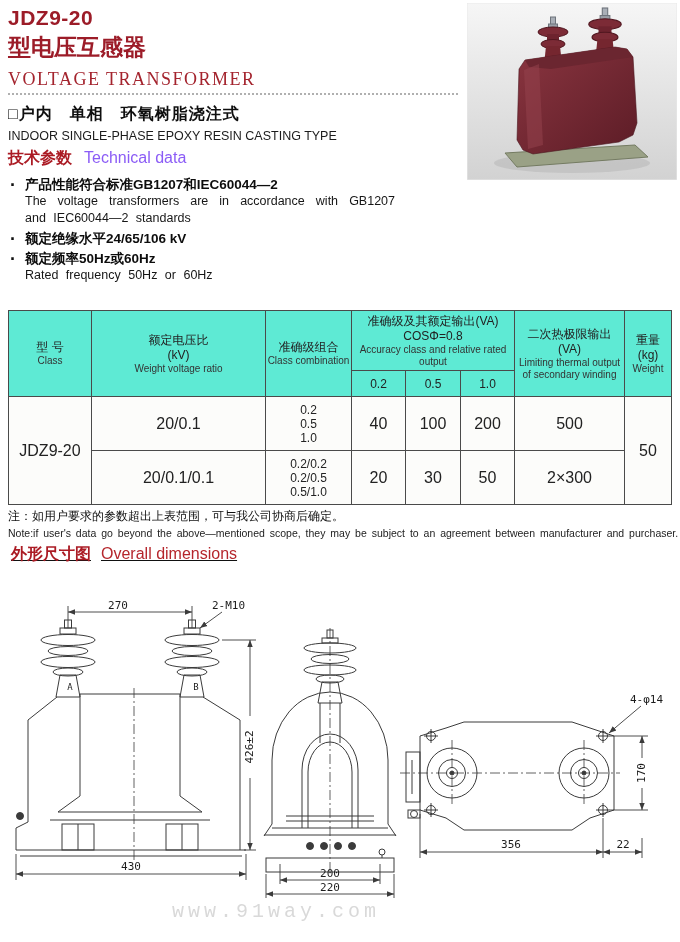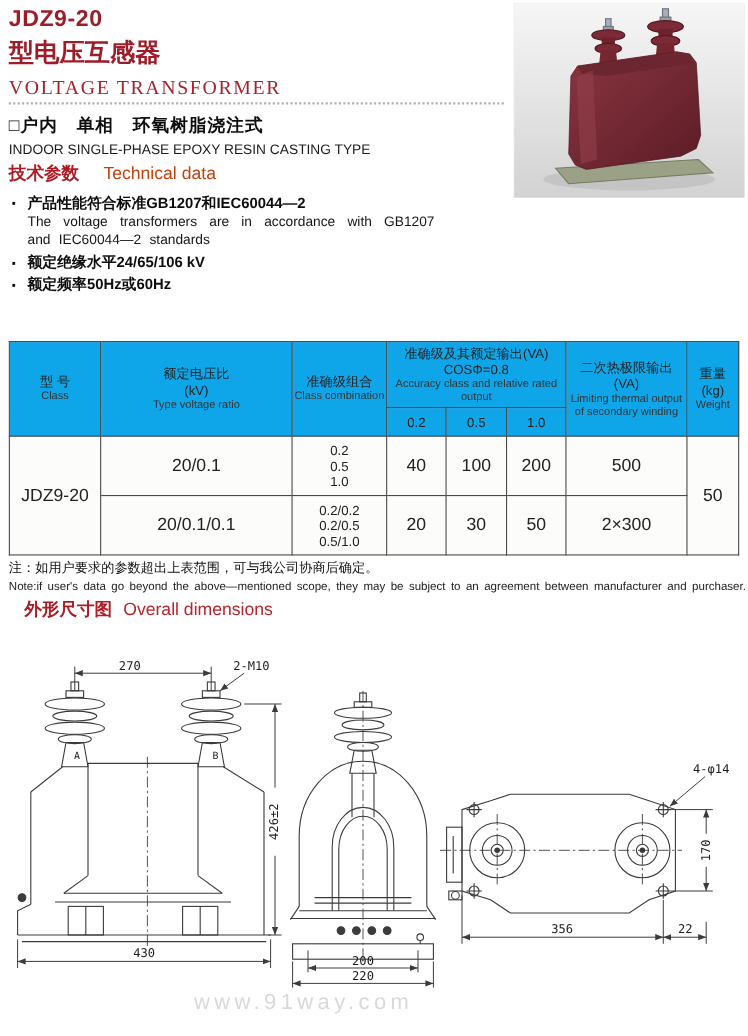--- a/index.html
+++ b/index.html
@@ -15,63 +15,63 @@
   .title-en { font-family:"Liberation Serif", serif; font-size:18px; color:#a4242e;
               letter-spacing:1.5px; margin-top:6px; }
   .dotted { width:450px; border-bottom:2px dotted #b0b0b0; margin-top:3px; }
   .type-zh { font-size:16px; font-weight:bold; color:#0e0e0e; margin-top:9px; letter-spacing:1px;}
   .type-en { font-size:12.5px; color:#1c1c1c; margin-top:4px; }
   
   .photo { position:absolute; left:467px; top:3px; width:210px; height:177px; }
   
   .tech { position:absolute; left:8px; top:148px; width:452px; }
   .sec-h .zh { font-size:16px; font-weight:bold; color:#ab1b24; }
-  .sec-h .en { font-size:16px; color:#c2410c; margin-left:22px; }
+  .sec-h .en { font-size:16px; color:#8b5cf6; margin-left:12px; }
   .bullets { margin-top:7px; }
   .bullet { position:relative; padding-left:17px; margin-bottom:3px; }
   .bullet::before { content:"\00B7"; position:absolute; left:2px; top:-1px;
                     font-size:18px; font-weight:bold; color:#111; }
   .b-zh { font-size:13.5px; font-weight:600; color:#0d0d0d; line-height:17px; }
   .b-en { font-size:12.5px; color:#161616; line-height:17px; width:370px;
           text-align:justify; word-spacing:4px; }
   
   table.tech-tbl { position:absolute; left:8px; top:310px; width:663px;
                    border-collapse:collapse; table-layout:fixed; }
   .tech-tbl th, .tech-tbl td { border:1px solid #4a4a4a; text-align:center;
                    vertical-align:middle; font-weight:normal; padding:1px; }
-  .tech-tbl thead th { background:#0ea5e9; }
+  .tech-tbl thead th { background:#5eead4; }
   .tech-tbl tbody td { background:#fcfcfa; }
   .h-zh { font-size:12px; color:#222; line-height:15px; }
   .h-en { font-size:10px; color:#333; line-height:12px; }
   .tech-tbl thead tr.r1 { height:60px; }
   .tech-tbl thead tr.r2 { height:26px; }
   .tech-tbl tbody tr { height:54px; }
   .c-val { font-size:16px; color:#222; }
   .cls-line { font-size:12px; color:#222; line-height:14px; }
   .sub-col { font-size:12px; color:#222; }
   
   .notes { position:absolute; left:8px; top:508px; width:666px; }
   .note-zh { font-size:12px; color:#101010; }
   .note-en { font-size:10.5px; color:#222; margin-top:2px; white-space:nowrap; word-spacing:2px; }
   
-  .dim-h { position:absolute; left:22px; top:544px; }
+  .dim-h { position:absolute; left:11px; top:544px;text-decoration:underline; }
   .dim-h .zh { font-size:16px; font-weight:bold; color:#ab1b24; }
   .dim-h .en { font-size:16px; color:#b5262c; margin-left:10px; }
   .drawing { position:absolute; }
   .d-front { left:10px;  top:598px; width:248px; height:288px; }
   .d-side  { left:256px; top:628px; width:148px; height:270px; }
   .d-top   { left:398px; top:690px; width:280px; height:185px; }
   svg .ln  { stroke:#3b3b3b; stroke-width:1; fill:none; }
   svg .cl  { stroke:#3b3b3b; stroke-width:.8; fill:none; stroke-dasharray:10 3 2 3; }
   svg .dim { stroke:#3b3b3b; stroke-width:.9; fill:none; }
   svg text.dtx { font-family:"DejaVu Sans Mono", monospace; font-size:11px; fill:#1d1d1d; }
   svg text.sm  { font-family:"DejaVu Sans Mono", monospace; font-size:9px;  fill:#1d1d1d; }
   
   .wm { position:absolute; left:0; top:900px; width:552px; text-align:center;
-        font-family:Liberation Sans, sans-serif; font-size:20px;
+        font-family:Liberation Mono, monospace; font-size:20px;
         color:#d9d9d9; letter-spacing:4px; }
 </style>
 </head>
 <body>
 
 <div class="page">
 
   <div class="hdr">
     <div class="model">JDZ9-20</div>
     <div class="title-zh">型电压互感器</div>
@@ -123,20 +123,21 @@
     <div class="bullets">
       <div class="bullet">
         <div class="b-zh">产品性能符合标准GB1207和IEC60044—2</div>
         <div class="b-en">The voltage transformers are in accordance with GB1207 and IEC60044—2 standards</div>
       </div>
       <div class="bullet">
         <div class="b-zh">额定绝缘水平24/65/106 kV</div>
       </div>
       <div class="bullet">
         <div class="b-zh">额定频率50Hz或60Hz</div>
+        <div class="b-en">Rated frequency 50Hz or 60Hz</div>
       </div>
     </div>
   </div>
 
   <table class="tech-tbl">
     <colgroup>
       <col style="width:83px">
         <col style="width:174px">
         <col style="width:86px">
       <col style="width:54px">
@@ -147,21 +148,21 @@
     </colgroup>
     <thead>
       <tr class="r1">
         <th rowspan="2">
           <div class="h-zh">型 号</div>
           <div class="h-en">Class</div>
         </th>
         <th rowspan="2">
           <div class="h-zh">额定电压比</div>
           <div class="h-zh">(kV)</div>
-          <div class="h-en">Type voltage ratio</div>
+          <div class="h-en">Weight voltage ratio</div>
         </th>
         <th rowspan="2">
           <div class="h-zh">准确级组合</div>
           <div class="h-en">Class combination</div>
         </th>
         <th colspan="3">
           <div class="h-zh">准确级及其额定输出(VA)</div>
           <div class="h-zh">COSΦ=0.8</div>
           <div class="h-en">Accuracy class and relative rated output</div>
         </th>

